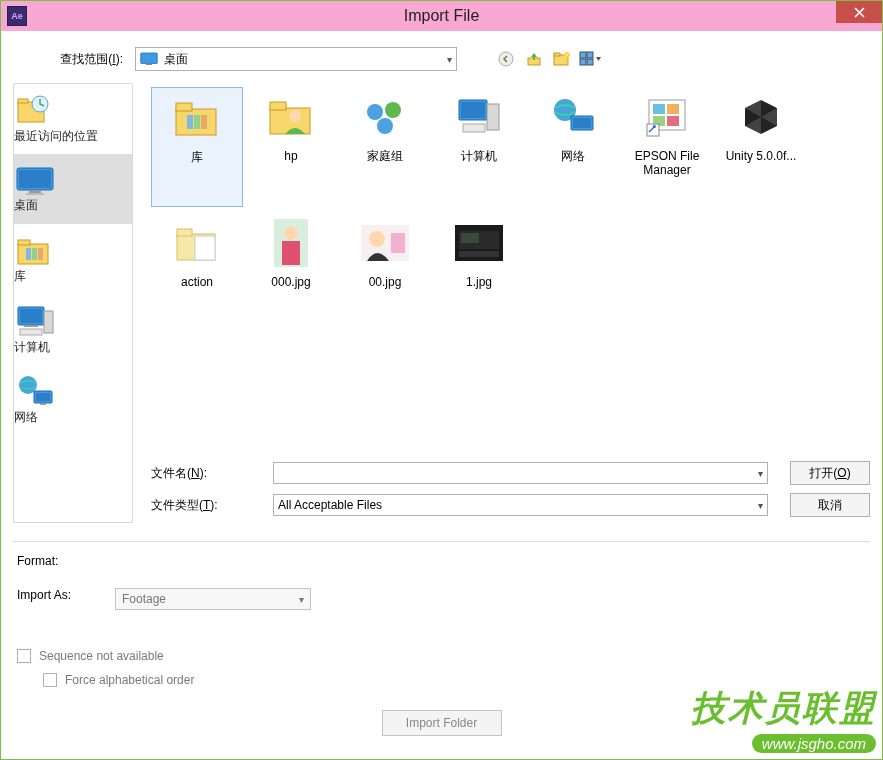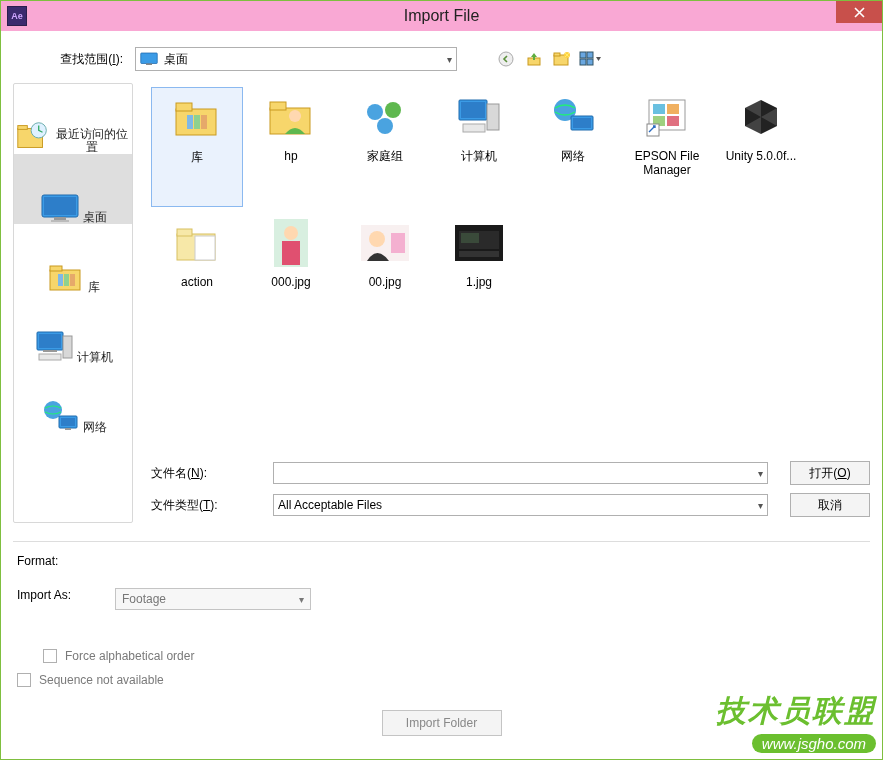--- a/index.html
+++ b/index.html
@@ -13,21 +13,21 @@
 .lookrow{display:flex;align-items:center;gap:12px;padding:6px 0 12px 0;}
 .lookrow .lbl{width:110px;text-align:right;}
 .lookin-combo{display:flex;align-items:center;border:1px solid #b0b0b0;height:24px;width:322px;background:#fff;padding:0 4px;}
 .lookin-combo .mon{width:18px;height:14px;margin-right:6px;}
 .lookin-combo .txt{flex:1;}
 .lookin-combo .dd{font-size:10px;color:#555;}
 .nav-icons{display:flex;gap:6px;align-items:center;margin-left:26px;}
 .nav-icons .nbtn{width:22px;height:22px;display:flex;align-items:center;justify-content:center;border-radius:3px;}
 .body2{display:flex;height:440px;}
 .sidebar{width:120px;border:1px solid #d8d8d8;border-radius:2px;display:flex;flex-direction:column;overflow:hidden;}
-.side-item{height:70px;display:flex;align-items:flex-end;justify-content:center;gap:2px;cursor:default;}
+.side-item{height:70px;display:flex;flex-direction:column;align-items:flex-start;justify-content:center;gap:2px;cursor:default;}
 .side-item.selected{background:#dedede;}
 .side-item .lbl{font-size:12px;color:#222;text-align:center;line-height:1.1;}
 .filepane{flex:1;margin-left:10px;border:0;position:relative;}
 .grid{display:flex;flex-wrap:wrap;gap:6px 2px;padding:4px 0 0 8px;align-content:flex-start;}
 .gitem{width:92px;height:120px;display:flex;flex-direction:column;align-items:center;justify-content:flex-start;padding-top:6px;text-align:center;}
 .gitem.sel{border:1px solid #8bb9f0;background:#eaf2fd;}
 .gitem .ico{width:48px;height:48px;display:flex;align-items:center;justify-content:center;}
 .gitem .cap{margin-top:8px;font-size:12px;line-height:1.2;word-break:break-word;}
 .formrow{display:flex;align-items:center;margin-top:8px;}
 .formrow .flbl{width:130px;text-align:left;padding-left:8px;}
@@ -37,21 +37,21 @@
 .sep{height:1px;background:#ddd;margin:18px 0 12px 0;}
 .meta{padding:0 4px;}
 .meta-row{display:flex;align-items:flex-start;height:34px;}
 .meta-row .mlbl{width:98px;}
 .combo{border:1px solid #c4c4c4;background:#f7f7f7;color:#777;height:22px;width:196px;display:flex;align-items:center;padding:0 6px;}
 .combo .dd{margin-left:auto;font-size:10px;}
 .chk{width:14px;height:14px;border:1px solid #b0b0b0;background:#fff;display:inline-block;margin-right:8px;vertical-align:middle;}
 .chkrow{display:flex;align-items:center;color:#7a7a7a;height:24px;}
 .import-folder-btn{width:120px;height:26px;border:1px solid #c4c4c4;background:#f4f4f4;color:#888;display:flex;align-items:center;justify-content:center;margin:18px auto 0 auto;}
 .watermark{position:absolute;right:6px;bottom:6px;text-align:right;}
-.watermark .wm1{font-size:30px;font-weight:900;color:#6bbf2f;letter-spacing:2px;font-style:italic;}
+.watermark .wm1{font-size:35px;font-weight:900;color:#6bbf2f;letter-spacing:2px;font-style:italic;}
 .watermark .wm2{background:#6bbf2f;color:#fff;font-size:15px;padding:1px 10px;border-radius:10px;display:inline-block;margin-top:2px;font-style:italic;}
 svg{display:block;}
 .underline{text-decoration:underline;}
 </style>
 </head>
 <body>
 
 <div class="window">
   <div class="titlebar">
     <div class="app-icon">Ae</div>
@@ -317,28 +317,28 @@
         <div class="mlbl">Format:</div>
       </div>
       <div class="meta-row">
         <div class="mlbl">Import As:</div>
         <div class="combo">
             <span>Footage</span>
             <span class="dd">▾</span>
           </div>
       </div>
       <div style="height:22px;"></div>
+      <div class="chkrow">
+        <span class="chk"></span>
+        <span>Sequence not available</span>
+      </div>
       <div class="chkrow" style="margin-left:26px;">
         <span class="chk"></span>
         <span>Force alphabetical order</span>
       </div>
-      <div class="chkrow">
-        <span class="chk"></span>
-        <span>Sequence not available</span>
-      </div>
       <div class="import-folder-btn">Import Folder</div>
     </div>
 
     <div class="watermark">
       <div class="wm1">技术员联盟</div>
       <div class="wm2">www.jsgho.com</div>
     </div>
   </div>
 </div>
 

